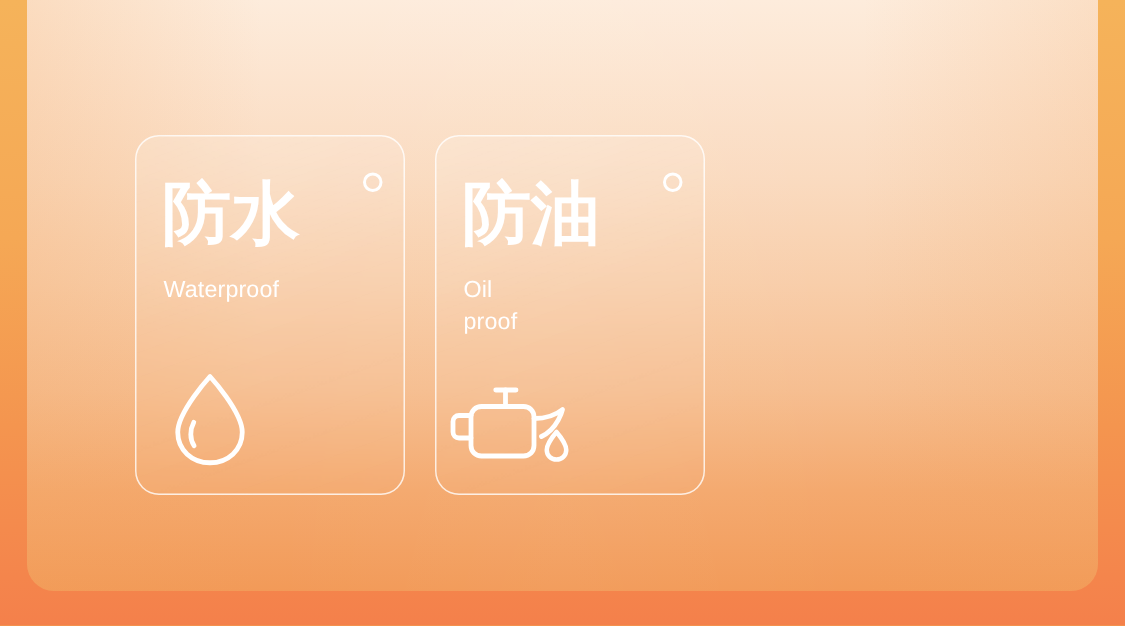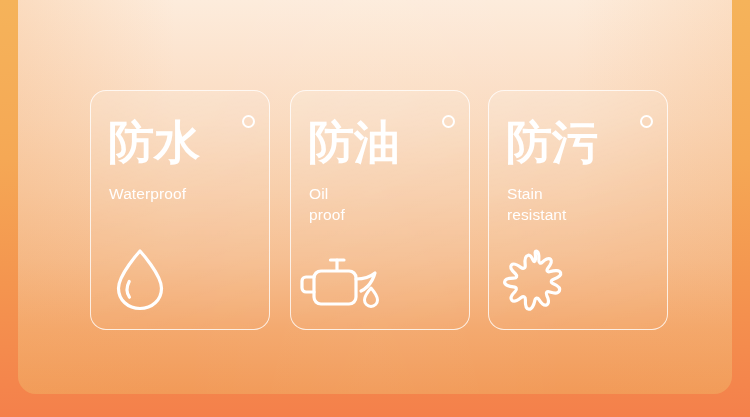--- a/index.html
+++ b/index.html
@@ -152,58 +152,15 @@
       <div class="cn">防水</div>
       <div class="en">Waterproof</div>
       <div class="icon-wrap">
         <svg viewBox="0 0 70 70" fill="none" xmlns="http://www.w3.org/2000/svg">
           <path d="M35 6 C35 6 13.5 29.5 13.5 43.2 C13.5 55 23 63.5 35 63.5 C47 63.5 56.5 55 56.5 43.2 C56.5 29.5 35 6 35 6 Z" stroke="#ffffff" stroke-width="3.2" stroke-linejoin="round" stroke-linecap="round" fill="none"></path>
           <path d="M24.2 36.5 C21.6 41.4 21.4 47.6 24.4 52.2" stroke="#ffffff" stroke-width="3.2" stroke-linecap="round" fill="none"></path>
         </svg>
       </div>
     </div>
 
-    <div class="card c3">
-      <span class="corner-dot"></span>
-      <div class="cn">防污</div>
-      <div class="en">
-        <span>Stain</span><br>
-        <span>resistant</span>
-      </div>
-      <div class="icon-wrap" style="left:12px;bottom:14px;width:72px;height:68px;">
-        <svg viewBox="0 0 72 68" fill="none" xmlns="http://www.w3.org/2000/svg" style="width:72px;height:68px;">
-          <path d="M35 4
-                   C37.5 4 38.2 8 37.8 12.5
-                   C37.5 16 39.5 17.2 41.4 15.2
-                   C44 12.4 47.8 10.4 49.6 12.4
-                   C51.4 14.4 49.2 18.2 47 21
-                   C45 23.6 46.4 25.6 49.4 24.6
-                   C53.4 23.2 58.6 23 59.6 25.8
-                   C60.6 28.7 56.4 30.8 52.6 32.2
-                   C49.6 33.3 49.6 35.6 52.4 36.8
-                   C56 38.4 59.6 41.2 58.4 43.9
-                   C57.2 46.6 52.6 46.2 48.8 45
-                   C45.8 44 44.4 45.8 45.8 48.4
-                   C47.6 51.8 48.4 56.4 45.8 57.8
-                   C43.2 59.2 40.2 56 38.2 52.8
-                   C36.6 50.2 34.4 50.6 33.8 53.6
-                   C33 57.6 30.8 62.6 27.8 62.2
-                   C24.8 61.8 24.2 57 24.4 53
-                   C24.6 49.8 22.6 48.6 20.2 50.6
-                   C17 53.2 12.8 55.4 10.8 53.2
-                   C8.8 51 11.4 47.2 14 44.6
-                   C16.4 42.2 15.6 40 12.4 39.8
-                   C8.4 39.6 3.4 38 3.6 35
-                   C3.8 32 8.6 31.2 12.6 31.2
-                   C15.8 31.2 16.8 29 14.4 26.8
-                   C11.4 24 8.4 20.2 10.4 18
-                   C12.4 15.8 16.6 18 19.8 20.4
-                   C22.4 22.4 24.6 21.2 24.2 18
-                   C23.7 14 24.2 8.8 27.2 8.2
-                   C29.6 7.7 30.9 10.6 32 13.2
-                   C32.9 15.3 34.2 15 34.5 12.4
-                   C34.9 8.6 33.2 4 35 4 Z" stroke="#ffffff" stroke-width="3.2" stroke-linejoin="round" fill="none"></path>
-        </svg>
-      </div>
-    </div>
 
   </div>
 </div>
 
 </body></html>

